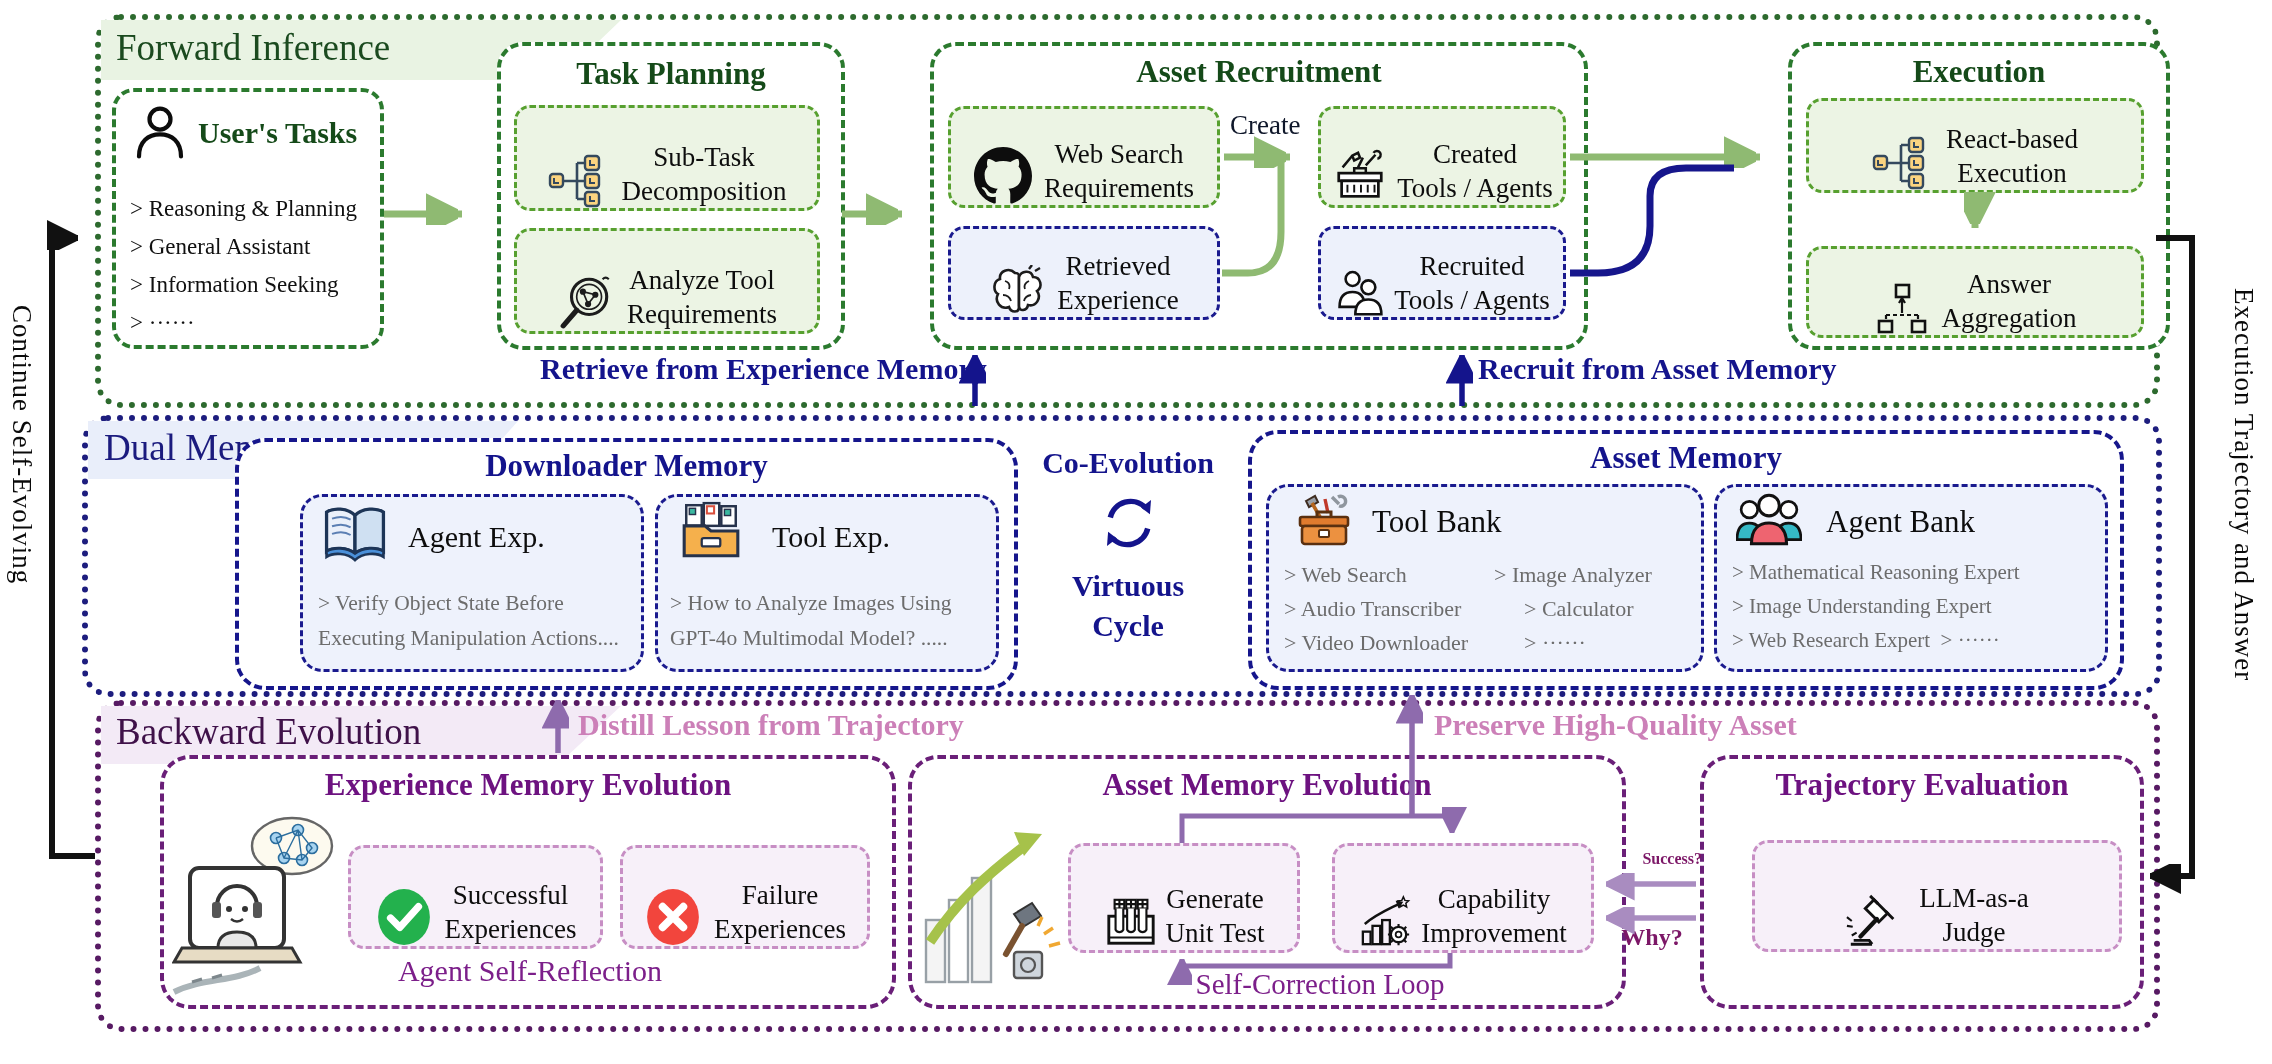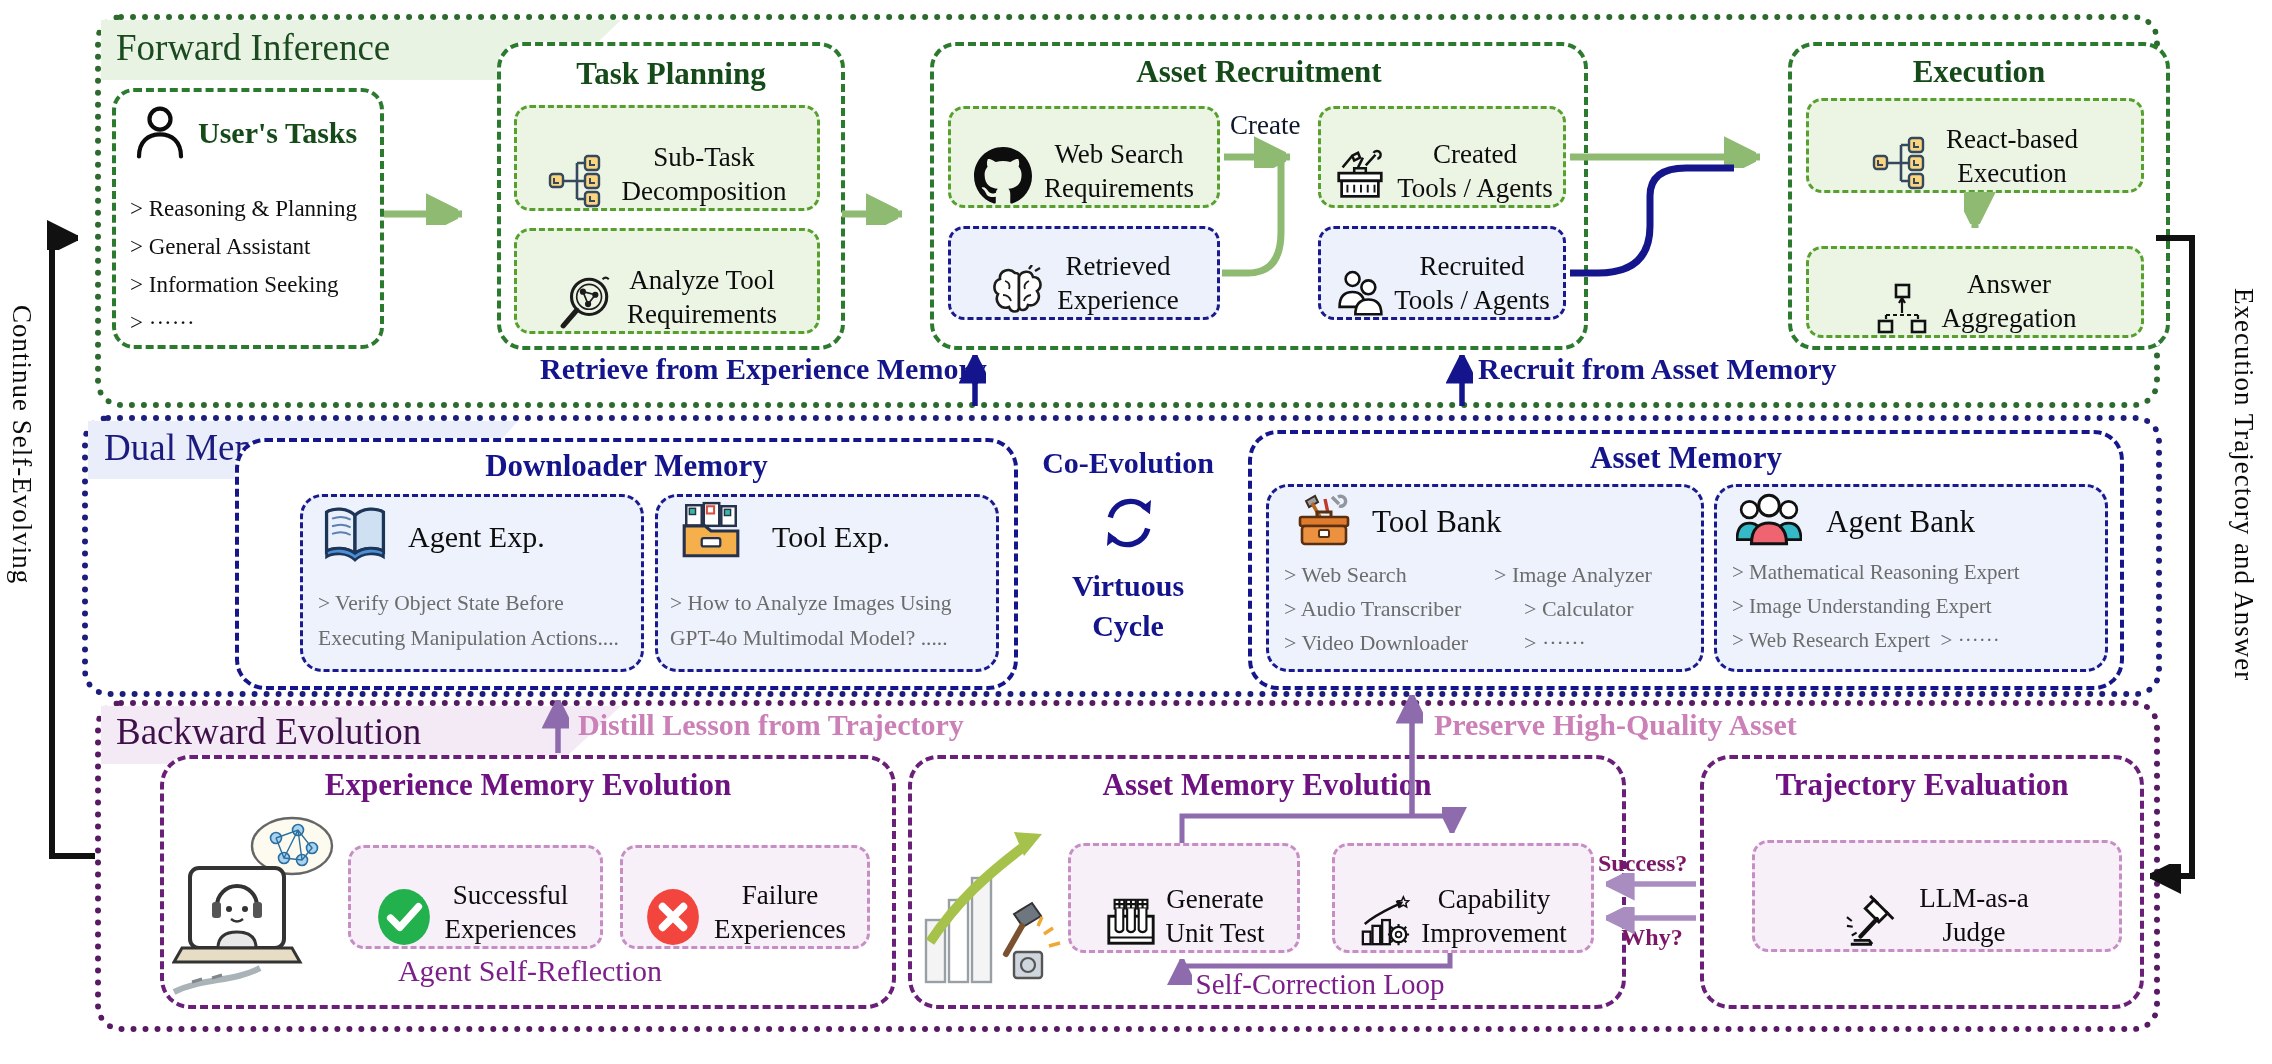--- a/index.html
+++ b/index.html
@@ -347,21 +347,21 @@
     <svg width="58" height="56" viewBox="0 0 60 56">
       <path d="M30 6 l14 14 l-9 9 l-14 -14 z" fill="#fff" stroke="#111" stroke-width="3"></path>
       <path d="M26 2 l8 8 M42 18 l8 8" stroke="#111" stroke-width="3"></path>
       <path d="M33 26 L16 44" stroke="#111" stroke-width="4.5" stroke-linecap="round"></path>
       <path d="M6 52 h22 M9 48 h16 l3 4" stroke="#111" stroke-width="3" fill="none"></path>
       <path d="M8 34 l-6 -1 M12 40 l-5 3 M7 28 l-5 -4" stroke="#111" stroke-width="2.2"></path>
     </svg>
     <div class="t2">LLM-as-a
 Judge</div>
   </div>
-  <div class="lbl" style="left:1598px;top:850px;width:104px;text-align:left;font-size:24px;color:#7c1767">Success?</div>
+  <div class="lbl" style="left:1598px;top:850px;width:104px;text-align:right;font-size:16px;color:#7c1767">Success?</div>
   <div class="lbl" style="left:1612px;top:924px;width:80px;text-align:center;font-size:24px;color:#7c1767">Why?</div>
 
   <div class="vtext" style="left:6px;top:305px">Continue Self-Evolving</div>
   <div class="vtext" style="left:2228px;top:288px">Execution Trajectory and Answer</div>
 
   <svg id="arrows" width="2272" height="1064" viewBox="0 0 2272 1064">
     <defs>
       <marker id="mg" markerWidth="4.6" markerHeight="4.6" refX="5.2" refY="3" orient="auto" markerUnits="strokeWidth">
           <path d="M0 0 L6 3 L0 6 Z" fill="#8fba72"></path>
         </marker>

